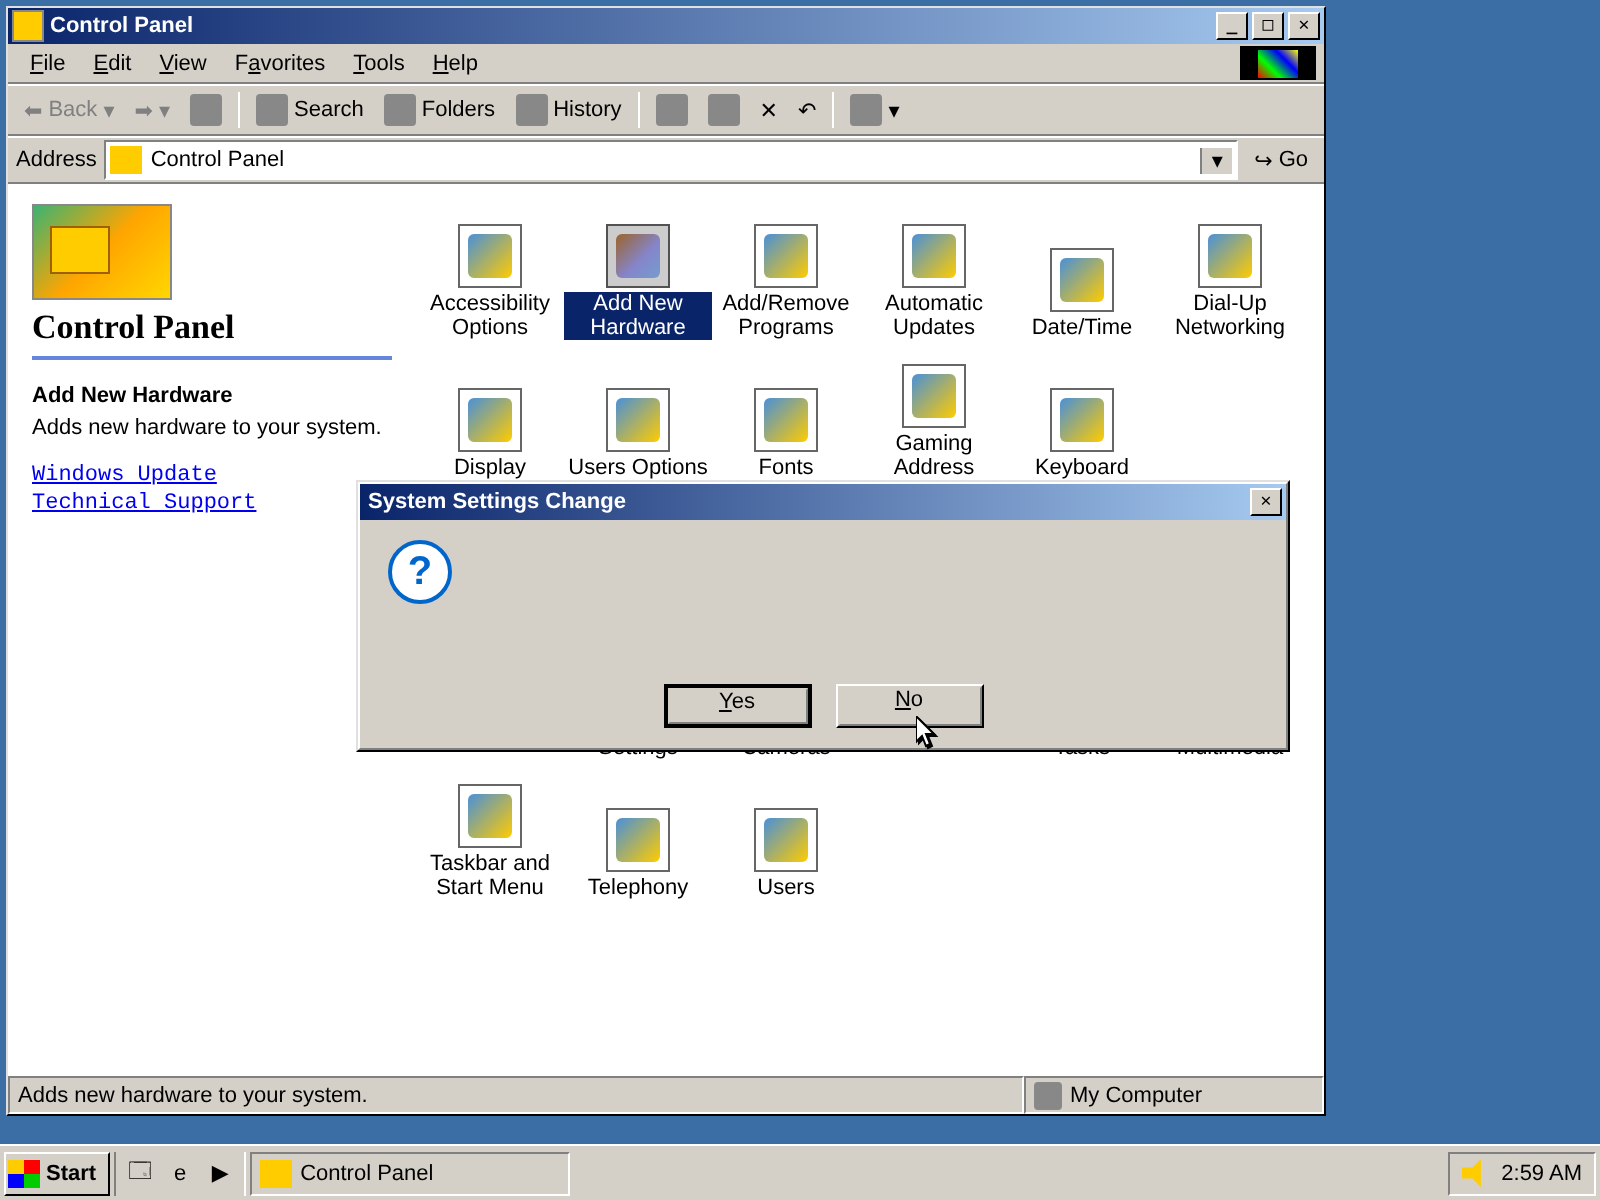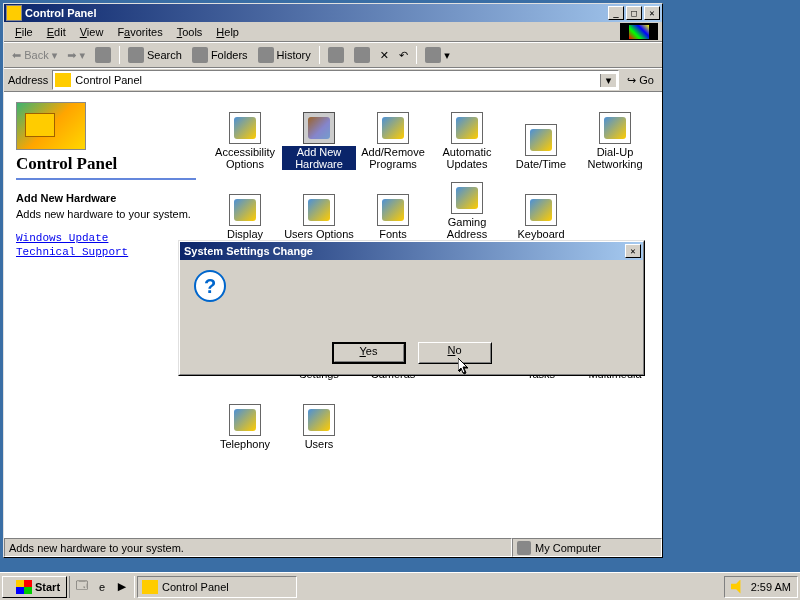--- a/index.html
+++ b/index.html
@@ -60,21 +60,21 @@
 .dlg-text { font-size: 11px; line-height: 14px; }
 .dlg-text p { margin-bottom: 12px; }
 .dlg-buttons { display: flex; justify-content: center; gap: 12px; padding: 4px 0 10px; }
 .btn { width: 74px; height: 22px; background: #d4d0c8; border: 1px solid; border-color: #fff #000 #000 #fff; font-size: 11px; display: flex; align-items: center; justify-content: center; }
 .btn .inner { border: 1px solid; border-color: #d4d0c8 #808080 #808080 #d4d0c8; width: 100%; height: 100%; display: flex; align-items: flex-start; justify-content: center; }
 .btn.default { border: 2px solid #000; }
 .btn u { text-decoration: underline; }
 
 
 .taskbar { position: absolute; bottom: 0; left: 0; right: 0; height: 28px; background: #d4d0c8; border-top: 1px solid #fff; display: flex; align-items: center; padding: 2px; gap: 2px; }
-.start-btn { height: 22px; padding: 0 6px 0 13px; border: 1px solid; border-color: #fff #000 #000 #fff; display: flex; align-items: center; gap: 3px; font-weight: bold; font-size: 11px; }
+.start-btn { height: 22px; padding: 0 6px 0 1px; border: 1px solid; border-color: #fff #000 #000 #fff; display: flex; align-items: center; gap: 3px; font-weight: bold; font-size: 11px; }
 .start-logo { width: 16px; height: 14px; background: conic-gradient(#f00 0 25%, #0c0 0 50%, #00f 0 75%, #fc0 0 100%); }
 .ql { height: 22px; display: flex; align-items: center; gap: 0px; border-left: 1px solid #808080; border-right: 1px solid #fff; padding: 0 2px; }
 .ql .qicon { width: 20px; height: 20px; display: flex; align-items: center; justify-content: center; }
 .task-btn { height: 22px; width: 160px; border: 1px solid; border-color: #808080 #fff #fff #808080; background: #d4d0c8; display: flex; align-items: center; padding: 0 4px; gap: 4px; font-size: 11px; }
 .task-btn .icon { width: 16px; height: 14px; background: #ffcc00; }
 .tray { margin-left: auto; height: 22px; border: 1px solid; border-color: #808080 #fff #fff #808080; display: flex; align-items: center; padding: 0 6px; gap: 6px; font-size: 11px; }
 .speaker { width: 14px; height: 14px; background: #ffcc00; clip-path: polygon(0 30%, 40% 30%, 70% 0, 70% 100%, 40% 70%, 0 70%); }
 
 .cursor { position: absolute; left: 458px; top: 358px; width: 12px; height: 18px; pointer-events: none; }
 .cursor svg { filter: drop-shadow(1px 1px 0 #000); }
@@ -216,20 +216,24 @@
         <div class="cp-icon">
             <div class="lbl">Tasks</div>
           </div>
         <div class="cp-icon">
             <div class="lbl">Multimedia</div>
           </div>
       </div>
 
       <div class="cp-icon">
           <div class="img"></div>
+          <div class="lbl">Taskbar and Start Menu</div>
+        </div>
+      <div class="cp-icon">
+          <div class="img"></div>
           <div class="lbl">Telephony</div>
         </div>
       <div class="cp-icon">
           <div class="img"></div>
           <div class="lbl">Users</div>
         </div>
     </div>
   </div>
 
   <div class="statusbar">

